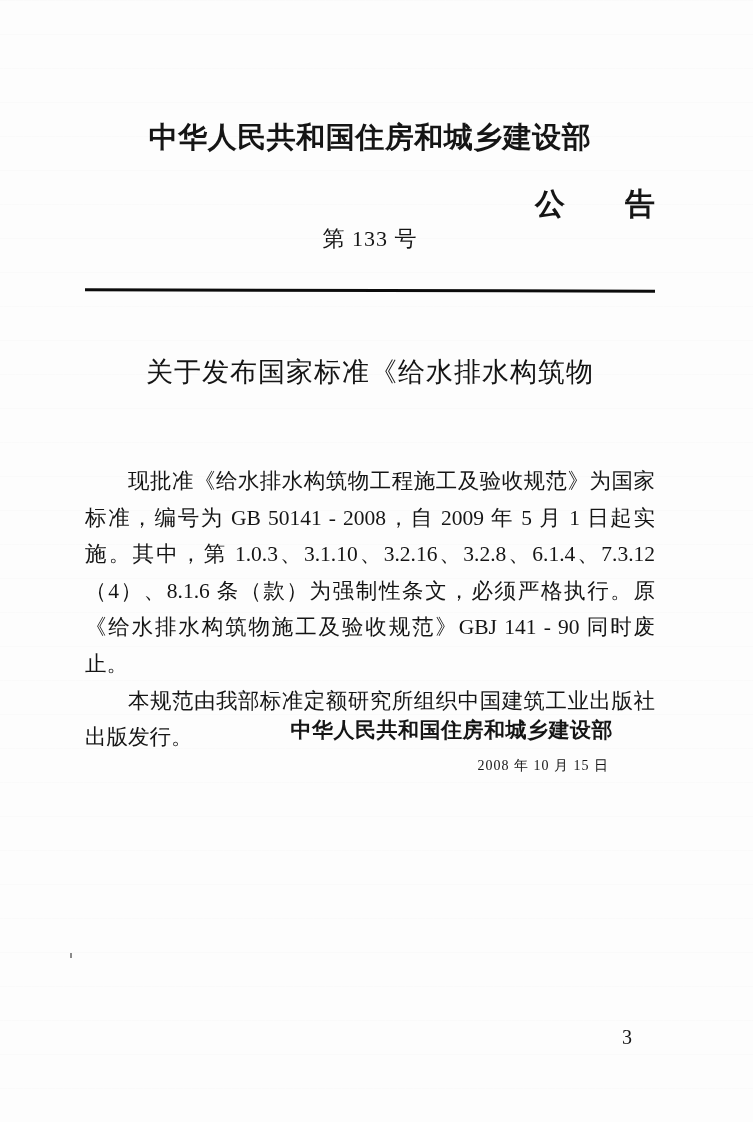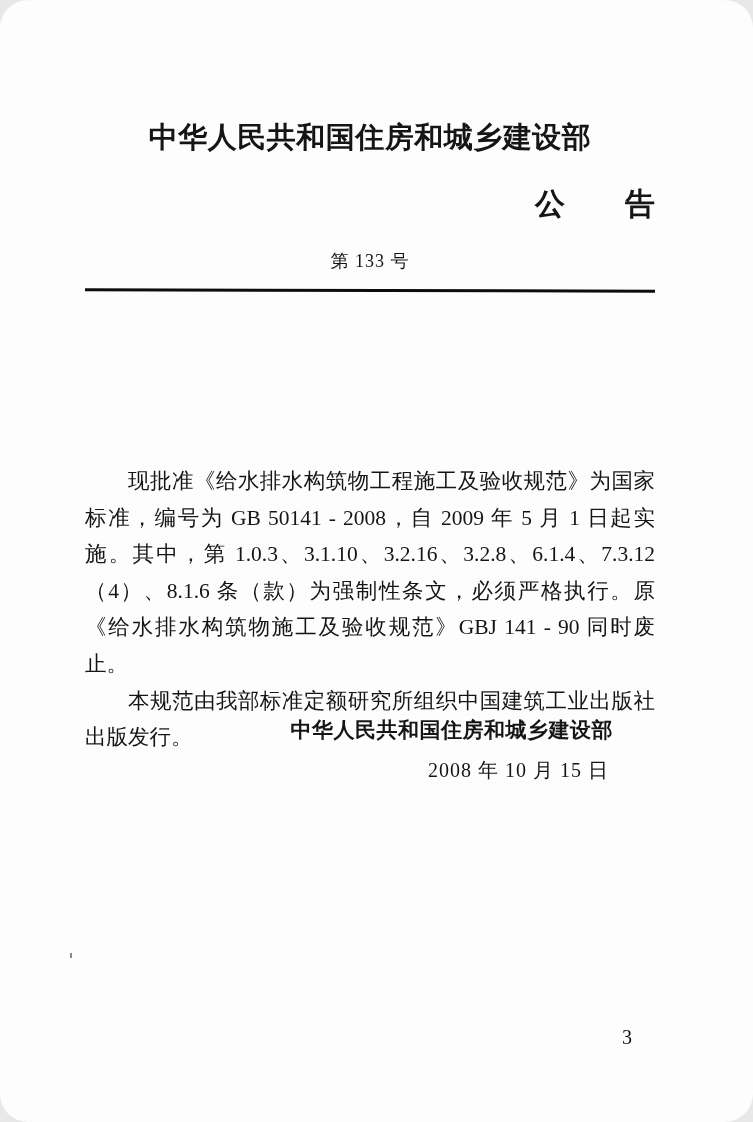--- a/index.html
+++ b/index.html
@@ -14,21 +14,20 @@
     margin: 0 auto;
     background: #fdfdfd;
     background-image: repeating-linear-gradient(
       to bottom,
       rgba(0,0,0,0.012) 0px, rgba(0,0,0,0.012) 1px,
       transparent 1px, transparent 34px
     );
     overflow: hidden;
     font-family: "Liberation Serif", "DejaVu Serif", serif;
     color: #151515;
-    border-radius: 28px;
   }
   .content-col {
     position: absolute;
     left: 85px;
     top: 0;
     width: 570px;
   }
   .ministry-title {
     position: absolute;
     top: 118px;
@@ -43,24 +42,24 @@
     position: absolute;
     top: 184px;
     width: 100%;
     text-align: right;
     font-size: 30px;
     font-weight: 700;
     white-space: pre;
   }
   .issue-number {
     position: absolute;
-    top: 249px;
+    top: 224px;
     width: 100%;
     text-align: center;
-    font-size: 18px;
+    font-size: 22px;
     letter-spacing: 1px;
   }
   .rule {
     position: absolute;
     top: 289px;
     left: 0;
     width: 570px;
     height: 3px;
     background: #0c0c0c;
     transform: rotate(0.15deg);
@@ -93,21 +92,21 @@
     width: 570px;
     text-align: right;
   }
   .signature .sig-name {
     font-size: 21px;
     font-weight: 700;
     padding-right: 42px;
     letter-spacing: 0.5px;
   }
   .signature .sig-date {
-    font-size: 20px;
+    font-size: 14px;
     margin-top: 13px;
     padding-right: 46px;
     letter-spacing: 1px;
   }
   .page-number {
     position: absolute;
     left: 622px;
     top: 1026px;
     font-size: 20px;
   }
@@ -128,20 +127,21 @@
 
     <div class="ministry-title">中华人民共和国住房和城乡建设部</div>
 
     <div class="announcement-word">公　　告</div>
 
     <div class="issue-number">第 133 号</div>
 
     <div class="rule"></div>
 
     <div class="subject">
+      <div>关于发布国家标准《给水排水构筑物</div>
     </div>
 
     <div class="body-text">
       <p>现批准《给水排水构筑物工程施工及验收规范》为国家标准，编号为 GB 50141 - 2008，自 2009 年 5 月 1 日起实施。其中，第 1.0.3、3.1.10、3.2.16、3.2.8、6.1.4、7.3.12（4）、8.1.6 条（款）为强制性条文，必须严格执行。原《给水排水构筑物施工及验收规范》GBJ 141 - 90 同时废止。</p>
       <p>本规范由我部标准定额研究所组织中国建筑工业出版社出版发行。</p>
     </div>
 
     <div class="signature">
       <div class="sig-name">中华人民共和国住房和城乡建设部</div>
       <div class="sig-date">2008 年 10 月 15 日</div>

